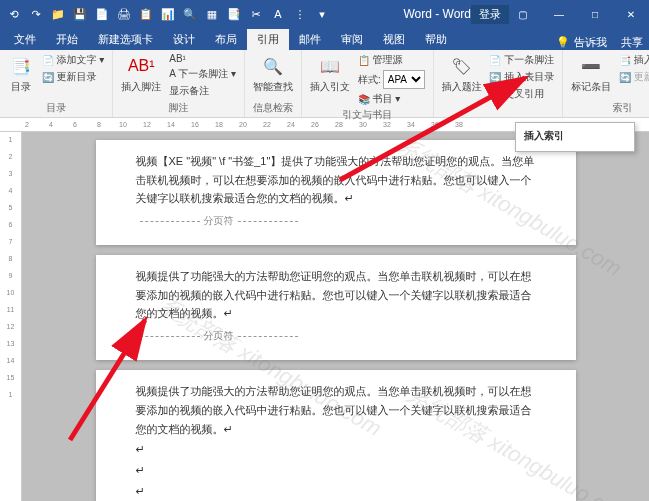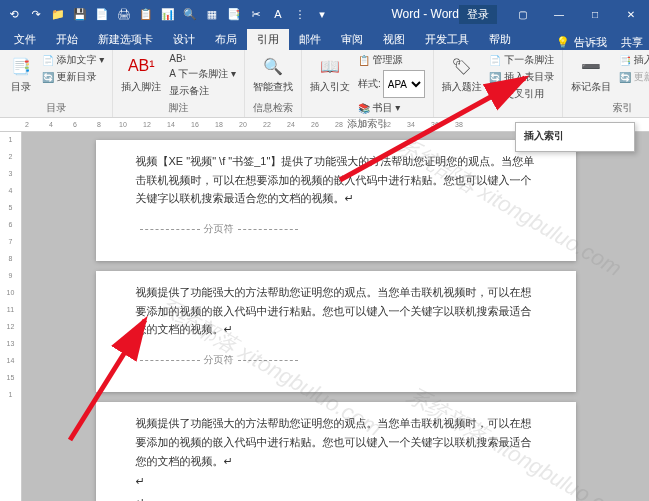--- a/index.html
+++ b/index.html
@@ -3,48 +3,48 @@
 <meta charset="utf-8">
 <style>
 *{margin:0;padding:0;box-sizing:border-box;font-family:"Microsoft YaHei","Segoe UI",sans-serif}
 body{width:649px;height:501px;background:#f3f3f3;overflow:hidden;position:relative}
 .titlebar{height:28px;background:linear-gradient(#2b579a,#2b579a);display:flex;align-items:center;padding:0 4px;color:#fff;font-size:11px}
 .qat{display:flex;gap:2px;align-items:center}
 .qat-btn{width:20px;height:20px;display:flex;align-items:center;justify-content:center;cursor:pointer;font-size:11px}
 .title-center{flex:1;text-align:right;font-size:12px}
 .win-controls{display:flex;gap:8px;align-items:center}
 .win-btn{width:28px;height:20px;display:flex;align-items:center;justify-content:center;cursor:pointer;font-size:10px}
-.login-btn{background:#1e4a7d;padding:2px 8px;font-size:11px;margin-right:12px}
+.login-btn{background:#1e4a7d;padding:2px 8px;font-size:11px;margin-right:0}
 .tabs{height:22px;background:#2b579a;display:flex;align-items:flex-end;padding-left:4px;font-size:11px;color:#fff}
 .tab{padding:3px 10px;cursor:pointer;white-space:nowrap}
 .tab.active{background:#f3f3f3;color:#333}
 .tabs-right{margin-left:auto;display:flex;align-items:center;gap:4px;padding-right:6px}
 .ribbon{height:68px;background:#f3f3f3;border-bottom:1px solid #d4d4d4;display:flex;font-size:10px;color:#444}
 .rgroup{border-right:1px solid #e1e1e1;padding:2px 6px;display:flex;flex-direction:column;justify-content:space-between;height:100%}
 .rgroup-content{display:flex;gap:4px;align-items:flex-start;flex:1}
 .rgroup-label{text-align:center;font-size:10px;color:#666;padding-top:1px}
 .rbtn-lg{display:flex;flex-direction:column;align-items:center;gap:2px;padding:2px;cursor:pointer;min-width:30px}
 .rbtn-lg .icon{width:24px;height:24px;display:flex;align-items:center;justify-content:center;font-size:16px}
 .rbtn-lg span{font-size:10px;white-space:nowrap}
 .rbtn-sm{display:flex;align-items:center;gap:2px;font-size:10px;padding:1px 2px;cursor:pointer;white-space:nowrap}
 .rcol{display:flex;flex-direction:column;gap:1px}
 .ruler-h{height:14px;background:#fff;border-bottom:1px solid #ccc;font-size:7px;color:#888;display:flex;align-items:center;padding-left:22px;gap:14px;overflow:hidden}
 .ruler-h span{display:inline-block;width:10px;text-align:center}
 .workspace{display:flex;height:369px;background:#bfbfbf}
 .ruler-v{width:22px;background:#fff;border-right:1px solid #ccc;font-size:7px;color:#888;display:flex;flex-direction:column;align-items:center;padding-top:4px;gap:10px}
 .page-area{flex:1;overflow:auto;padding:8px 20px;position:relative}
 .page{background:#fff;box-shadow:0 1px 4px rgba(0,0,0,.25);margin:0 auto 10px;width:480px;padding:12px 40px;font-size:11px;line-height:1.7;color:#333}
 .page p{margin-bottom:2px}
-.pagebreak{font-size:10px;color:#888;text-align:left;margin:12px 0}
+.pagebreak{font-size:10px;color:#888;text-align:left;margin:4px 0}
 .pagebreak::before,.pagebreak::after{content:"";display:inline-block;width:60px;border-top:1px dashed #999;vertical-align:middle;margin:0 4px}
 .tooltip{position:absolute;right:14px;top:122px;background:#fff;border:1px solid #b5b5b5;padding:6px 8px;font-size:10px;color:#555;width:120px;box-shadow:2px 2px 5px rgba(0,0,0,.2);line-height:1.4;z-index:20}
 .tooltip-title{font-weight:bold;margin-bottom:2px;color:#333}
 .arrow{position:absolute;z-index:15;pointer-events:none}
 .watermark{position:absolute;color:rgba(120,120,120,.18);font-size:22px;transform:rotate(30deg);pointer-events:none;font-style:italic}
-select.formselect{font-size:10px;border:1px solid #ababab;background:#fff;height:28px}
+select.formselect{font-size:10px;border:1px solid #ababab;background:#fff;height:19px}
 </style>
 </head>
 <body>
 
 <div class="titlebar">
   <div class="qat">
     <div class="qat-btn">⟲</div>
     <div class="qat-btn">↷</div>
     <div class="qat-btn">📁</div>
     <div class="qat-btn">💾</div>
@@ -73,21 +73,20 @@
 <div class="tabs">
   <div class="tab">文件</div>
   <div class="tab">开始</div>
   <div class="tab">新建选项卡</div>
   <div class="tab">设计</div>
   <div class="tab">布局</div>
   <div class="tab active">引用</div>
   <div class="tab">邮件</div>
   <div class="tab">审阅</div>
   <div class="tab">视图</div>
-  <div class="tab">开发工具</div>
   <div class="tab">帮助</div>
   <div class="tabs-right">
     <span>💡</span>
     <span>告诉我</span>
     <span style="margin-left:10px">共享</span>
   </div>
 </div>
 
 <div class="ribbon">
   <div class="rgroup">
@@ -137,21 +136,21 @@
         </div>
       <div class="rcol">
         <div class="rbtn-sm">📋 <span>管理源</span></div>
         <div class="rbtn-sm">
             <span>样式: </span>
             <select class="formselect"><option>APA</option></select>
           </div>
         <div class="rbtn-sm">📚 <span>书目 ▾</span></div>
       </div>
     </div>
-    <div class="rgroup-label">添加索引</div>
+    <div class="rgroup-label">引文与书目</div>
   </div>
 
   <div class="rgroup">
     <div class="rgroup-content">
       <div class="rbtn-lg">
           <div class="icon">🏷</div>
           <span>插入题注</span>
         </div>
       <div class="rcol">
         <div class="rbtn-sm">📄 <span>下一条脚注</span></div>

